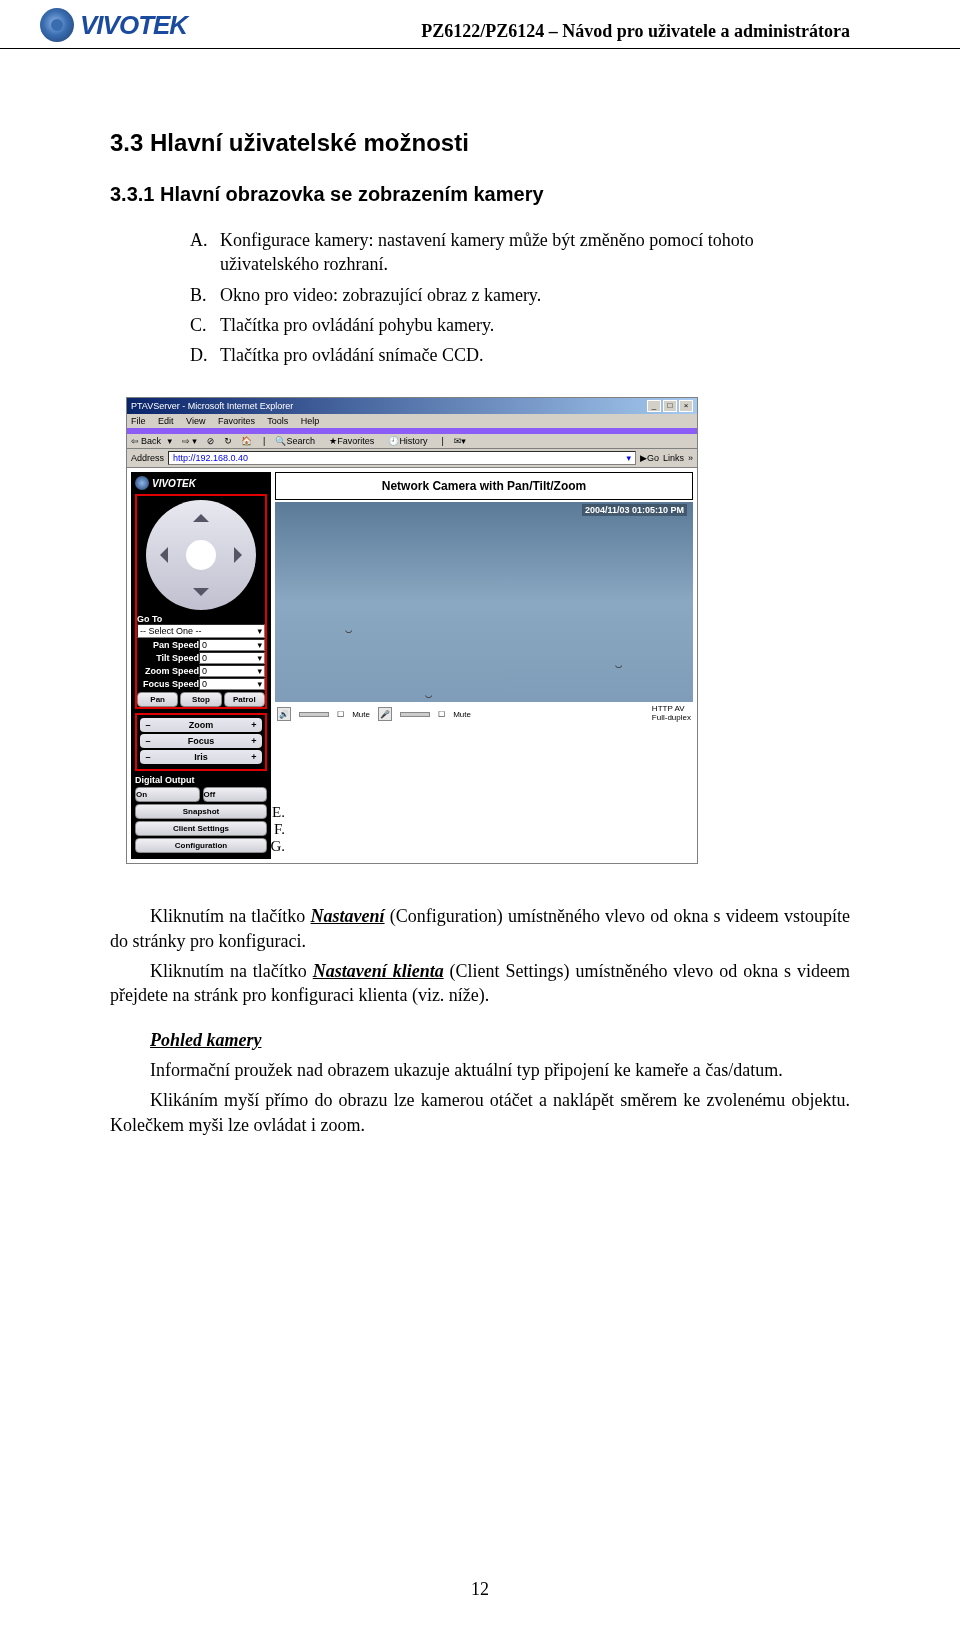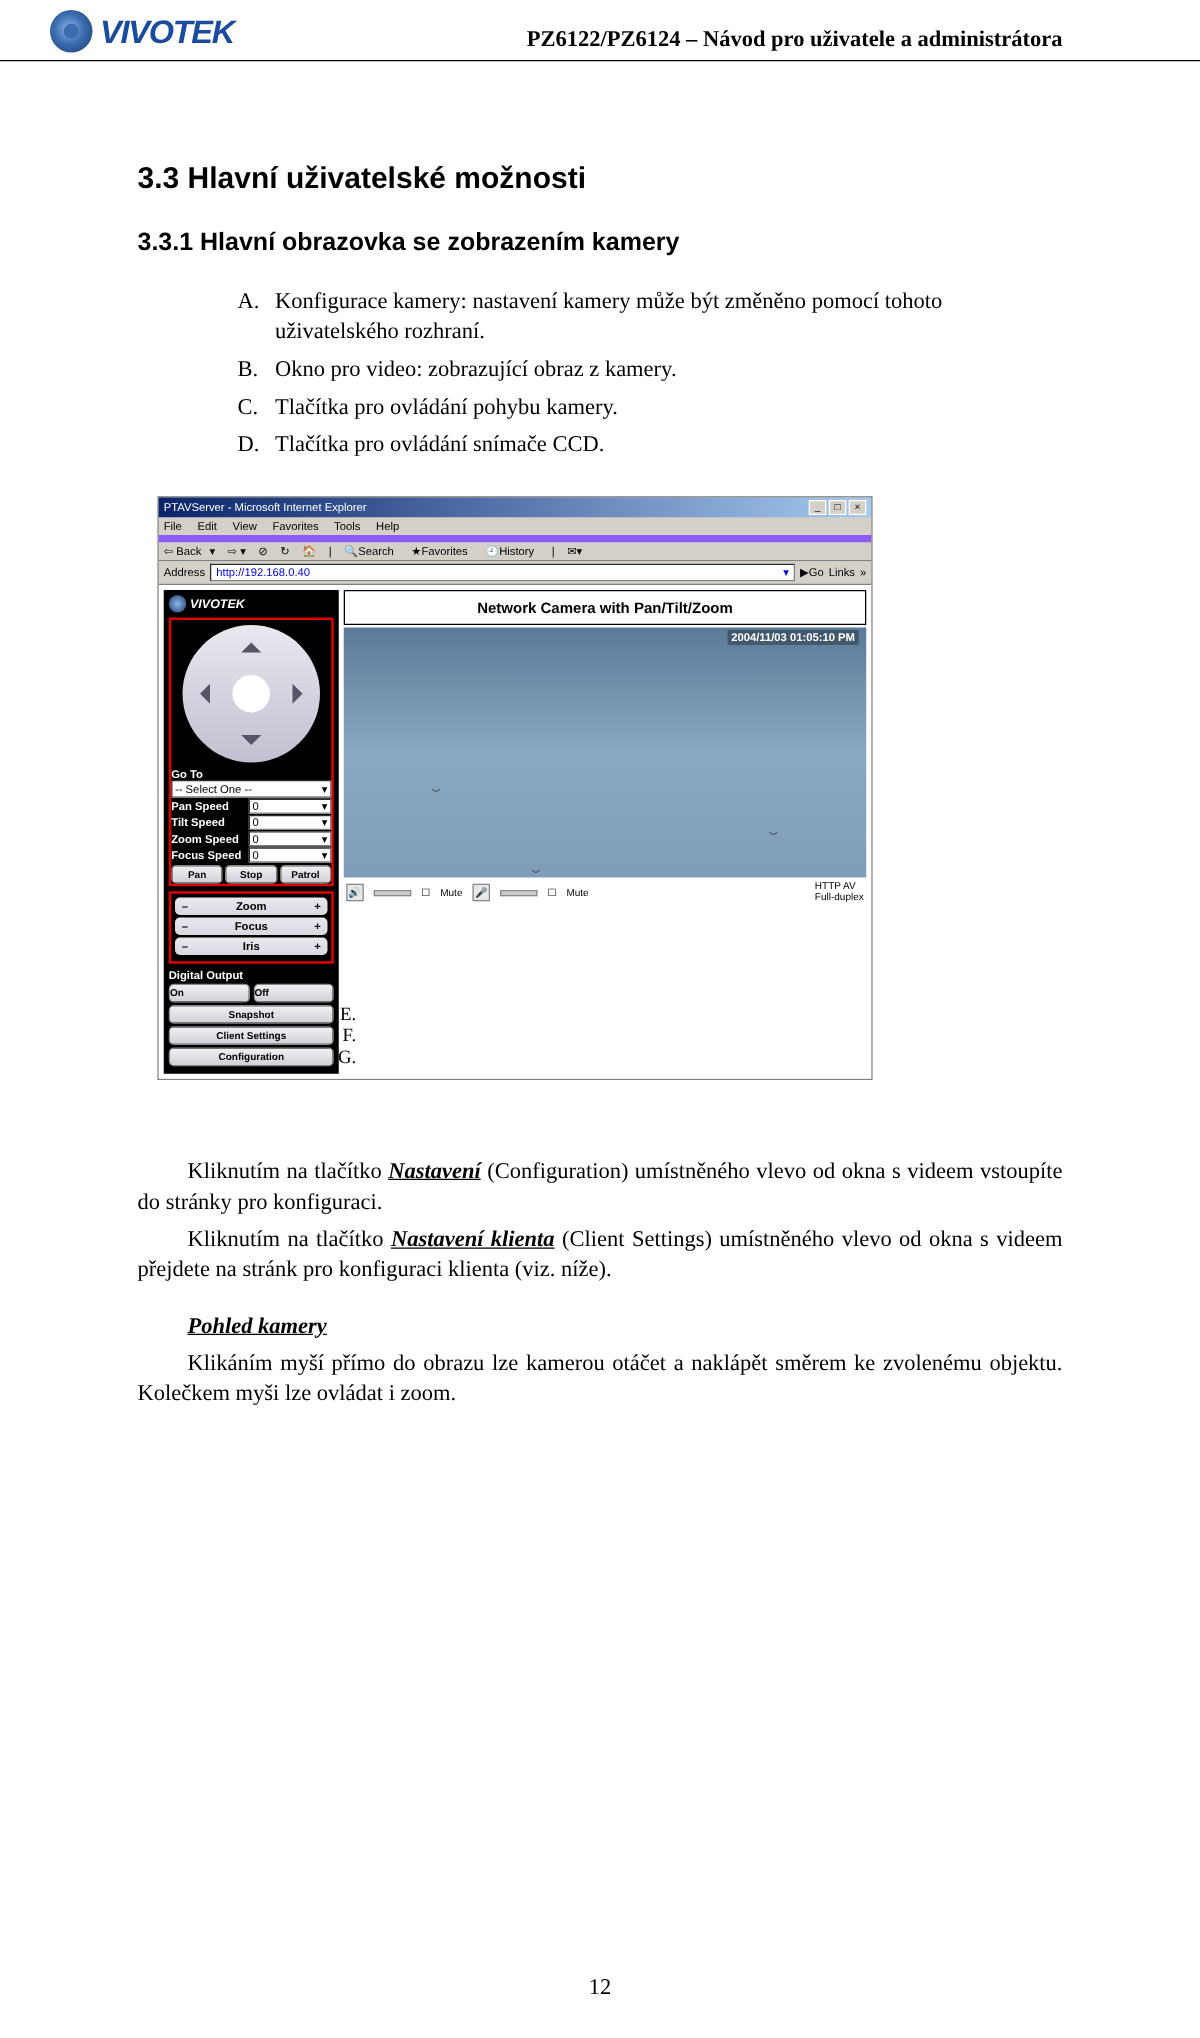--- a/index.html
+++ b/index.html
@@ -74,21 +74,21 @@
   .list-letter { margin-left: 80px; }
   .list-item {
     font-size: 18px;
     line-height: 1.35;
     margin-bottom: 6px;
     display: flex;
   }
   .list-item .letter { width: 30px; flex-shrink: 0; }
   .list-item .txt { flex: 1; }
   .screenshot-wrap {
-    margin: 30px 0 60px 0;
+    margin: 30px 0 40px 0;
     padding-left: 16px;
   }
   .ie-window {
     width: 572px;
     font-family: Tahoma, Arial, sans-serif;
     font-size: 9px;
     border: 1px solid #808080;
     background: #d4d0c8;
   }
   .ie-title {
@@ -198,21 +198,21 @@
     background: #fff;
     color: #000;
     border: 1px inset #808080;
     padding: 1px 2px;
     font-size: 9px;
     width: 100%;
     margin-bottom: 1px;
     display: flex;
     justify-content: space-between;
   }
-  .sb-row { display: flex; align-items: center; margin-bottom: 1px; }
+  .sb-row { display: flex; align-items: center; margin-bottom: 1px; text-align: right; }
   .sb-row .lbl { width: 62px; font-weight: bold; font-size: 9px; }
   .sb-row .sel { flex:1; background:#fff;color:#000;border:1px inset #808080;padding:0 2px;display:flex;justify-content:space-between;font-size:9px; }
   .sb-btns { display:flex;gap:2px;margin-top:2px; }
   .sb-btn {
     flex:1; background:linear-gradient(#f0f0f4,#d0d0d8);
     border:1px solid #888; border-radius:4px;
     text-align:center; font-size:8px; padding:2px 0;
     color:#000; font-weight:bold;
   }
   .slider-row {
@@ -461,17 +461,18 @@
   <div class="after-img">
     <p class="body-p" style="text-indent:40px">
       <span>Kliknutím na tlačítko </span><span class="bolditalic under">Nastavení</span><span> (Configuration) umístněného vlevo od okna s videem vstoupíte do stránky pro konfiguraci.</span>
     </p>
     <p class="body-p" style="text-indent:40px">
       <span>Kliknutím na tlačítko </span><span class="bolditalic under">Nastavení klienta</span><span> (Client Settings) umístněného vlevo od okna s videem přejdete na stránk pro konfiguraci klienta (viz. níže).</span>
     </p>
     <p class="body-p" style="text-indent:40px;margin-top:20px">
       <span class="bolditalic under">Pohled kamery</span>
     </p>
+    <p class="body-p" style="text-indent:40px">Informační proužek nad obrazem ukazuje aktuální typ připojení ke kameře a čas/datum.</p>
     <p class="body-p" style="text-indent:40px">Klikáním myší přímo do obrazu lze kamerou otáčet a naklápět směrem ke zvolenému objektu. Kolečkem myši lze ovládat i zoom.</p>
   </div>
 </div>
 
 <div class="page-num">12</div>
 
 </body></html>

